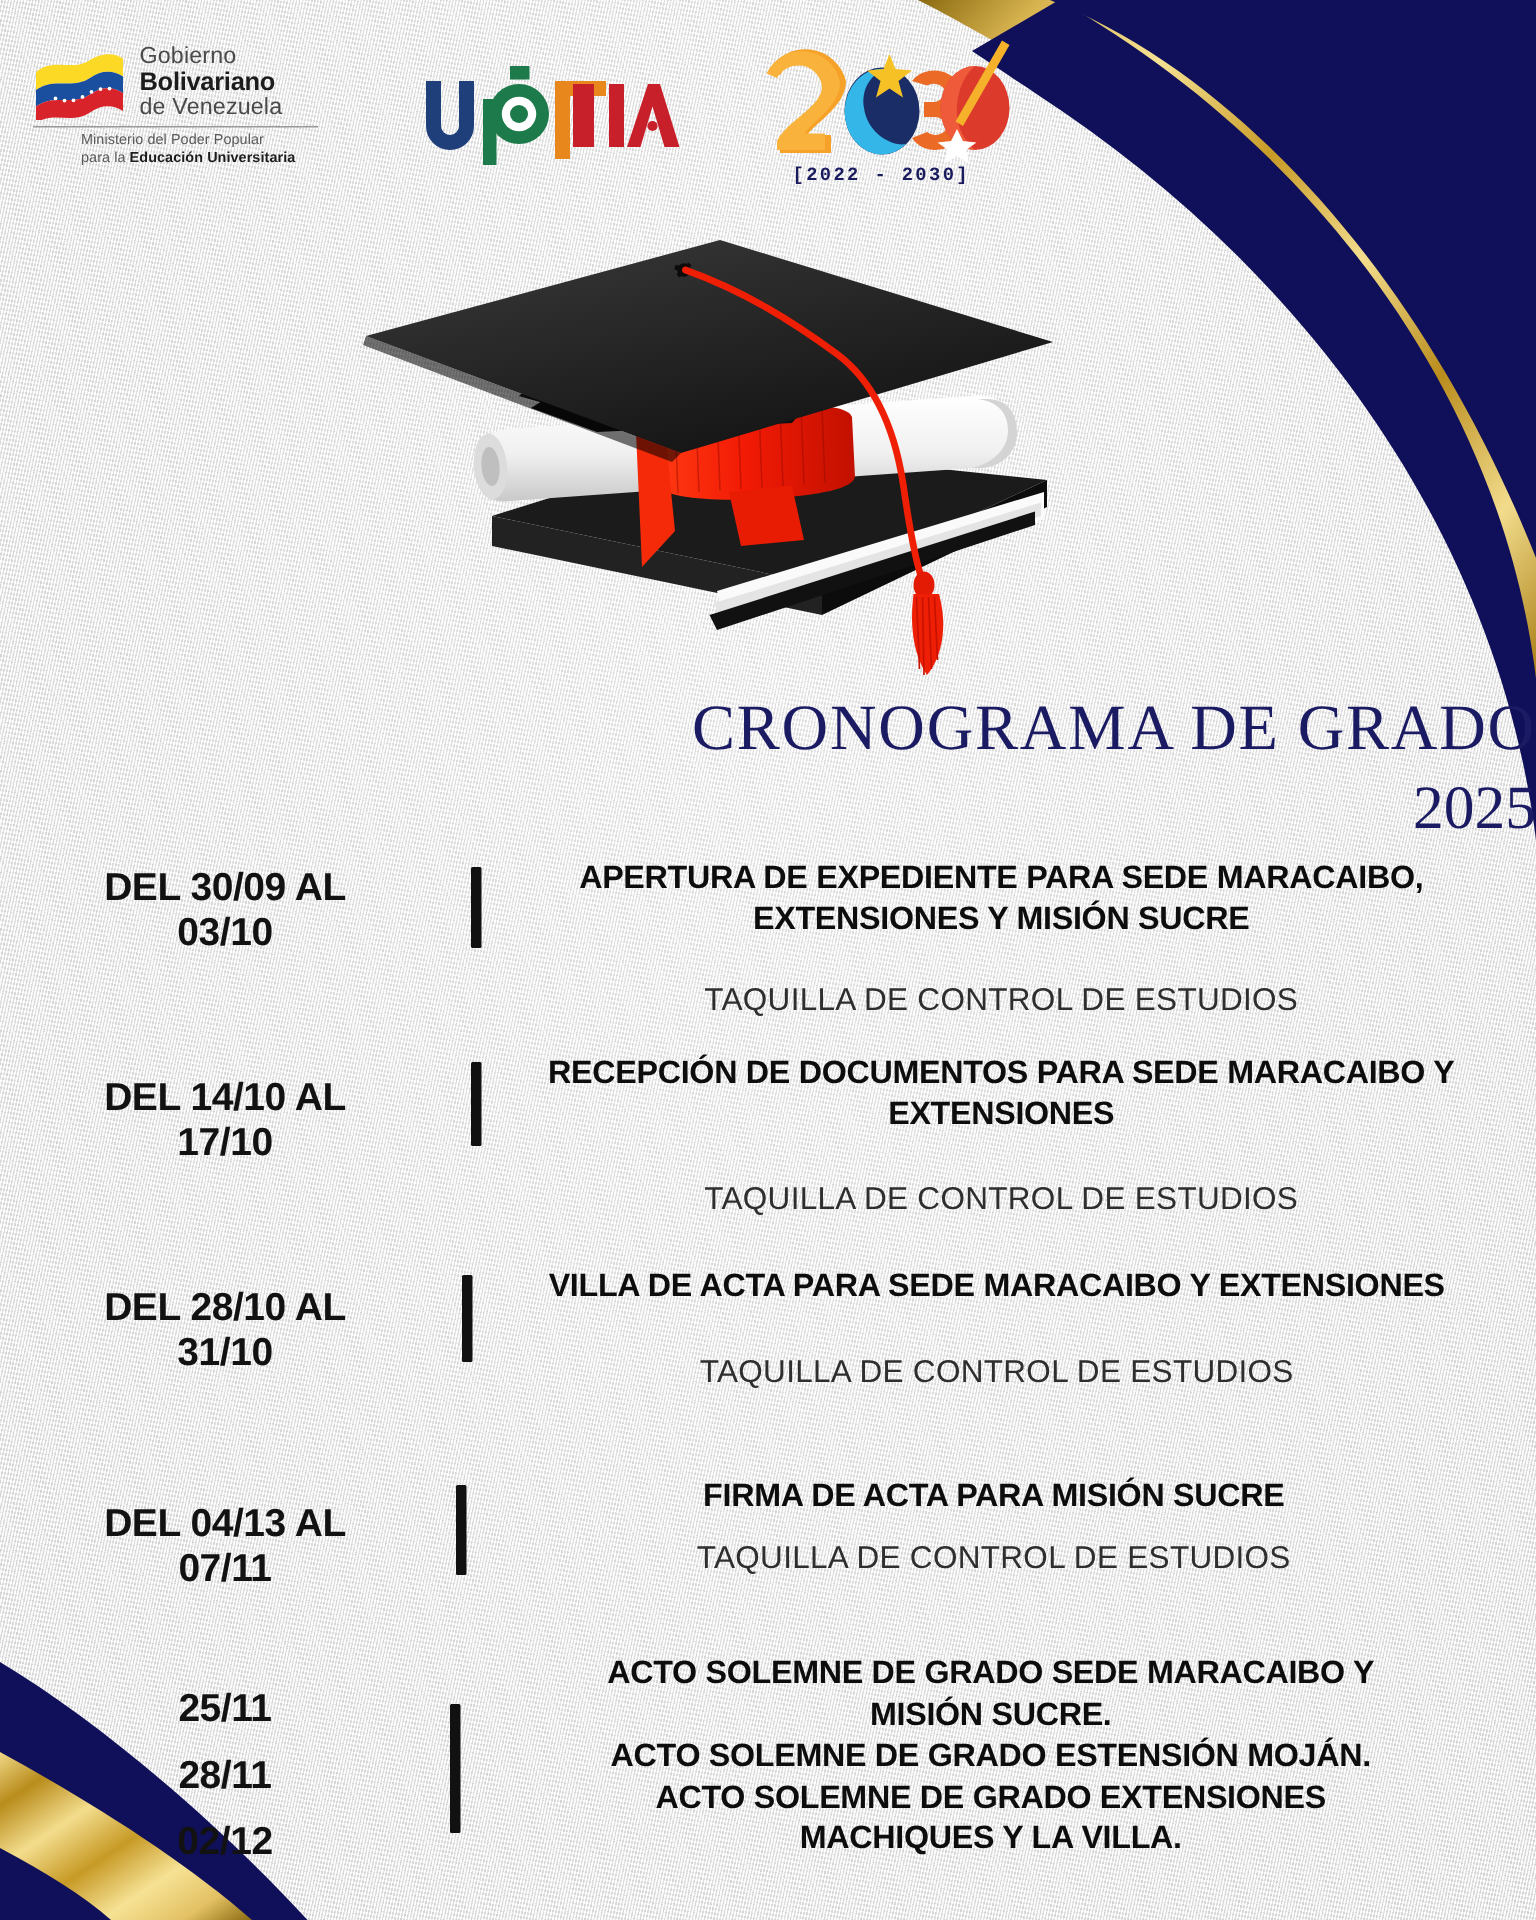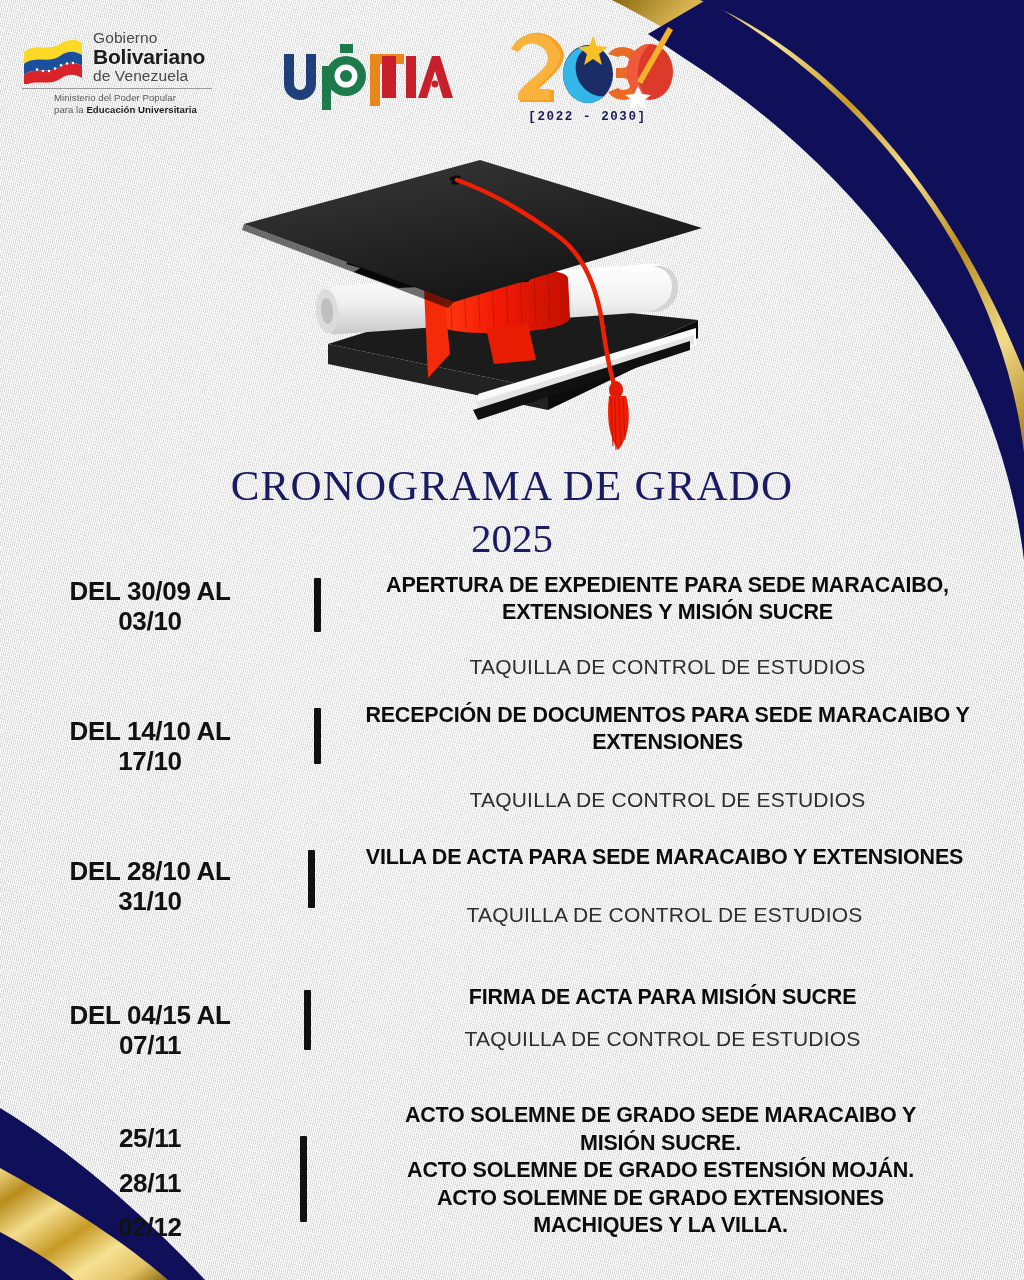--- a/index.html
+++ b/index.html
@@ -39,40 +39,40 @@
   .header-row{
     position:absolute; top:0; left:0; width:1024px; height:140px;
     z-index:5;
   }
 
   .gov-logo{ position:absolute; left:22px; top:28px; width:190px; }
   .gov-top{ display:flex; align-items:flex-end; gap:9px; }
   .flag{ width:62px; height:46px; flex:0 0 auto; }
   .gov-words{ line-height:1.04; padding-top:2px; }
   .gov-words .l1{ font-size:15.5px; color:#4a4a4a; letter-spacing:.1px; }
-  .gov-words .l2{ font-size:21px; color:#1c1c1c; font-weight:bold; letter-spacing:-.2px; }
+  .gov-words .l2{ font-size:17px; color:#1c1c1c; font-weight:bold; letter-spacing:-.2px; }
   .gov-words .l3{ font-size:15.5px; color:#4a4a4a; letter-spacing:.1px; }
   .gov-rule{ width:100%; height:1px; background:#9a9a9a; margin:4px 0 3px; }
   .gov-min{ font-size:9.6px; color:#5a5a5a; line-height:1.25; letter-spacing:.05px;margin-left:32px; }
   .gov-min b{ color:#1c1c1c; }
 
   .uptma-logo{ position:absolute; left:278px; top:36px; width:175px; height:80px; }
   .bicen-logo{ position:absolute; left:500px; top:26px; width:175px; height:105px; }
   .bicen-years{
     position:absolute; left:0; top:84px; width:175px; text-align:center;
     font-family:"Liberation Mono", monospace;
     font-size:12.5px; font-weight:bold; color:#1a1a5e; letter-spacing:1.6px;
   }
 
   
   .cap-art{ position:absolute; left:228px; top:132px; width:490px; height:330px; z-index:4; }
 
   
   .title-wrap{
-    position:absolute; top:462px; left:0; width:1024px; text-align:center; z-index:6;
+    position:absolute; top:462px; left:0; width:1024px; text-align:right; z-index:6;
   }
   .title-main{
     font-family:"Liberation Serif", serif;
     font-size:43px; color:#1b1b63; letter-spacing:1.2px; line-height:1.1;
   }
   .title-year{
     font-family:"Liberation Serif", serif;
     font-size:41px; color:#1b1b63; line-height:1.35; margin-top:2px;
   }
 
@@ -375,21 +375,21 @@
       </div>
       <div class="bar"></div>
       <div class="body">
         <div class="ev-title">VILLA DE ACTA PARA SEDE MARACAIBO Y EXTENSIONES</div>
         <div class="ev-sub">TAQUILLA DE CONTROL DE ESTUDIOS</div>
       </div>
     </div>
 
     <div class="row r3">
       <div class="dates">
-        <span class="d">DEL 04/15 AL</span>
+        <span class="d">DEL 04/13 AL</span>
         <span class="d">07/11</span>
       </div>
       <div class="bar"></div>
       <div class="body">
         <div class="ev-title">FIRMA DE ACTA PARA MISIÓN SUCRE</div>
         <div class="ev-sub">TAQUILLA DE CONTROL DE ESTUDIOS</div>
       </div>
     </div>
 
     <div class="row r4">

